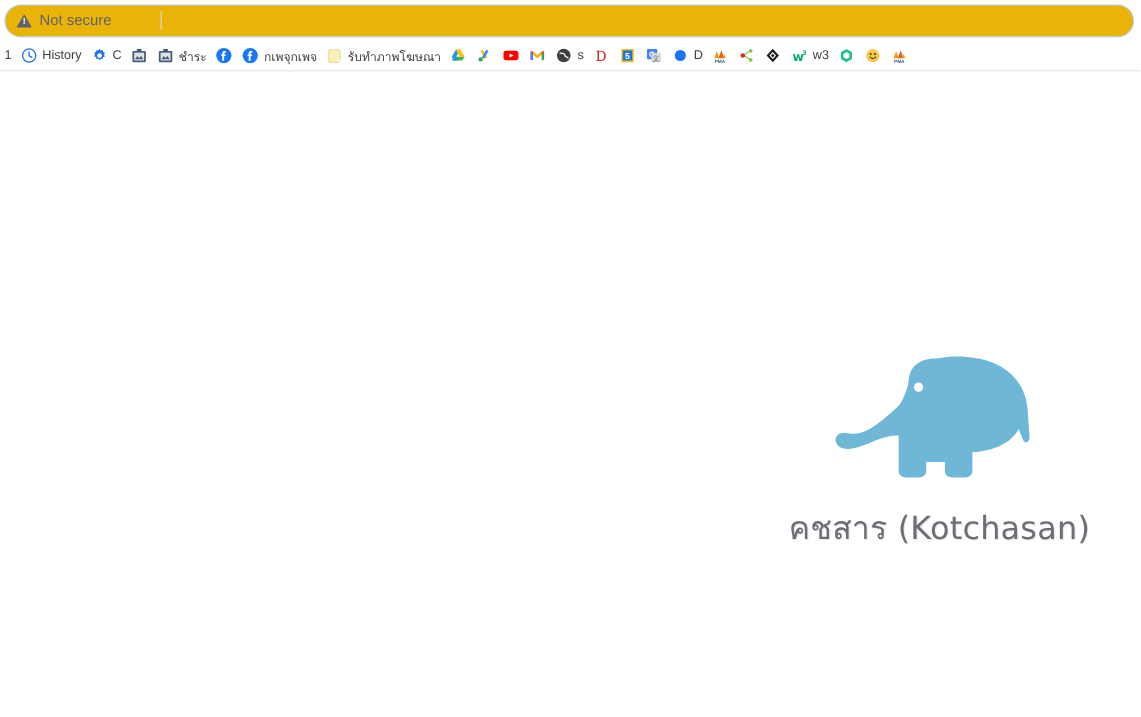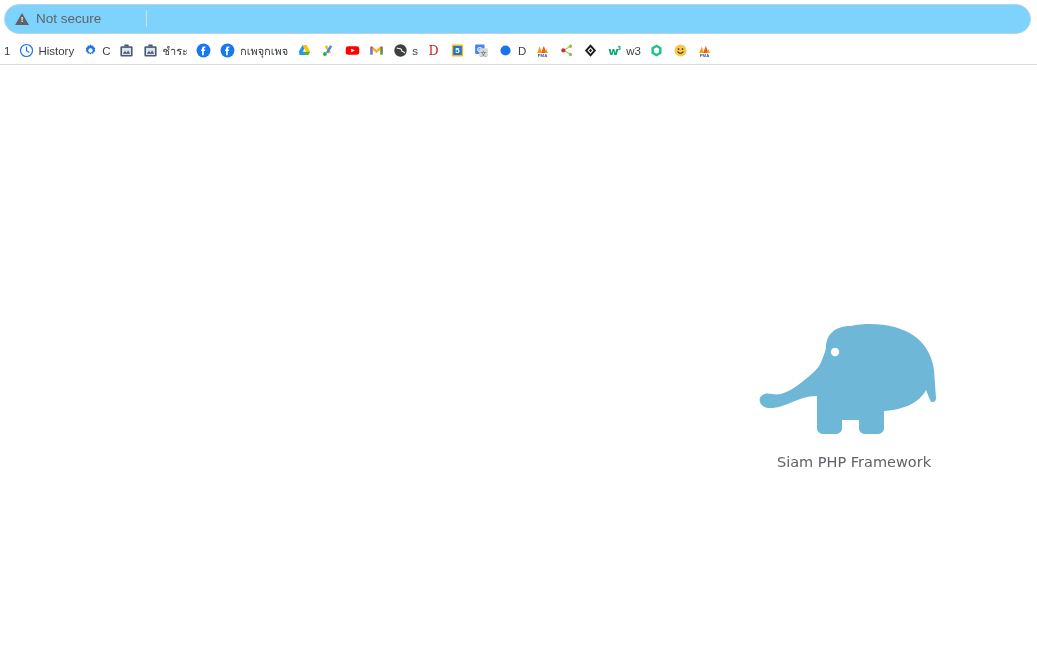--- a/index.html
+++ b/index.html
@@ -22,21 +22,21 @@
     height: 37px;
     display: flex;
     align-items: center;
     padding: 0 2px;
   }
   #omnibox {
     flex: 1;
     height: 30px;
     border: 1px solid #b7d4ea;
     border-radius: 16px;
-    background: #7dd3fc;
+    background: #eab308;
     display: flex;
     align-items: center;
     padding: 0 10px;
     margin-left: 2px;
     margin-right: 4px;
     gap: 36px;
   }
   #security-chip {
     display: flex;
     align-items: center;
@@ -242,20 +242,29 @@
     <div class="bm">
       <span class="bm-ico">
         <svg viewBox="0 0 16 16" width="15" height="15">
             <circle cx="8" cy="8" r="7.4" fill="#1877f2"></circle>
             <path d="M9.6 8.4h-1.3v4.6H6.5V8.4H5.5V6.9h1V5.8c0-1.3.6-2.1 2.1-2.1h1.3v1.5h-.8c-.5 0-.6.2-.6.6v1.1h1.4z" fill="#ffffff"></path>
           </svg>
       </span>
       <span class="bm-label thai">กเพจุกเพจ</span>
     </div>
 
+    <div class="bm">
+      <span class="bm-ico">
+        <svg viewBox="0 0 16 16" width="15" height="15">
+            <rect x="2" y="2.5" width="11" height="12" rx="0.8" fill="#fdefb8" stroke="#e2cf8a" stroke-width="0.8"></rect>
+            <path d="M13 11.5v3l-2.6-1.5z" fill="#ffffff"></path>
+          </svg>
+      </span>
+      <span class="bm-label thai">รับทำภาพโฆษณา</span>
+    </div>
 
     <div class="bm">
       <span class="bm-ico">
         <svg viewBox="0 0 16 16" width="15" height="15">
             <path d="M5.9 2.2h4.2l4 7h-4.2z" fill="#ffc107"></path>
             <path d="M1.9 9.2h4.2l-2.1 3.7H-.1z" fill="#4caf50" transform="translate(2,0)"></path>
             <path d="M5.9 2.2L1.9 9.2l2.1 3.6 4-7z" fill="#2196f3"></path>
             <path d="M3.9 12.8h8.2l2-3.6H5.9z" fill="#4caf50"></path>
             <path d="M5.9 2.2h4.2l4 7h-4.2z" fill="#ffc107"></path>
             <path d="M2 9.2h4.1l2 3.6H3.9z" fill="#2196f3"></path>
@@ -463,15 +472,15 @@
                  C131 82, 127 85, 121 84
                  L99 80
                  C94 79, 91 75, 91 70
                  L93 30
                  C93 26, 95 24, 98 24
                  Z"></path>
       </g>
       <circle cx="81" cy="42" r="4.2" fill="#ffffff"></circle>
     </svg>
 
-    <div id="site-subtitle">Siam PHP Framework</div>
+    <div id="site-title">คชสาร (Kotchasan)</div>
   </div>
 </div>
 
 </body></html>

